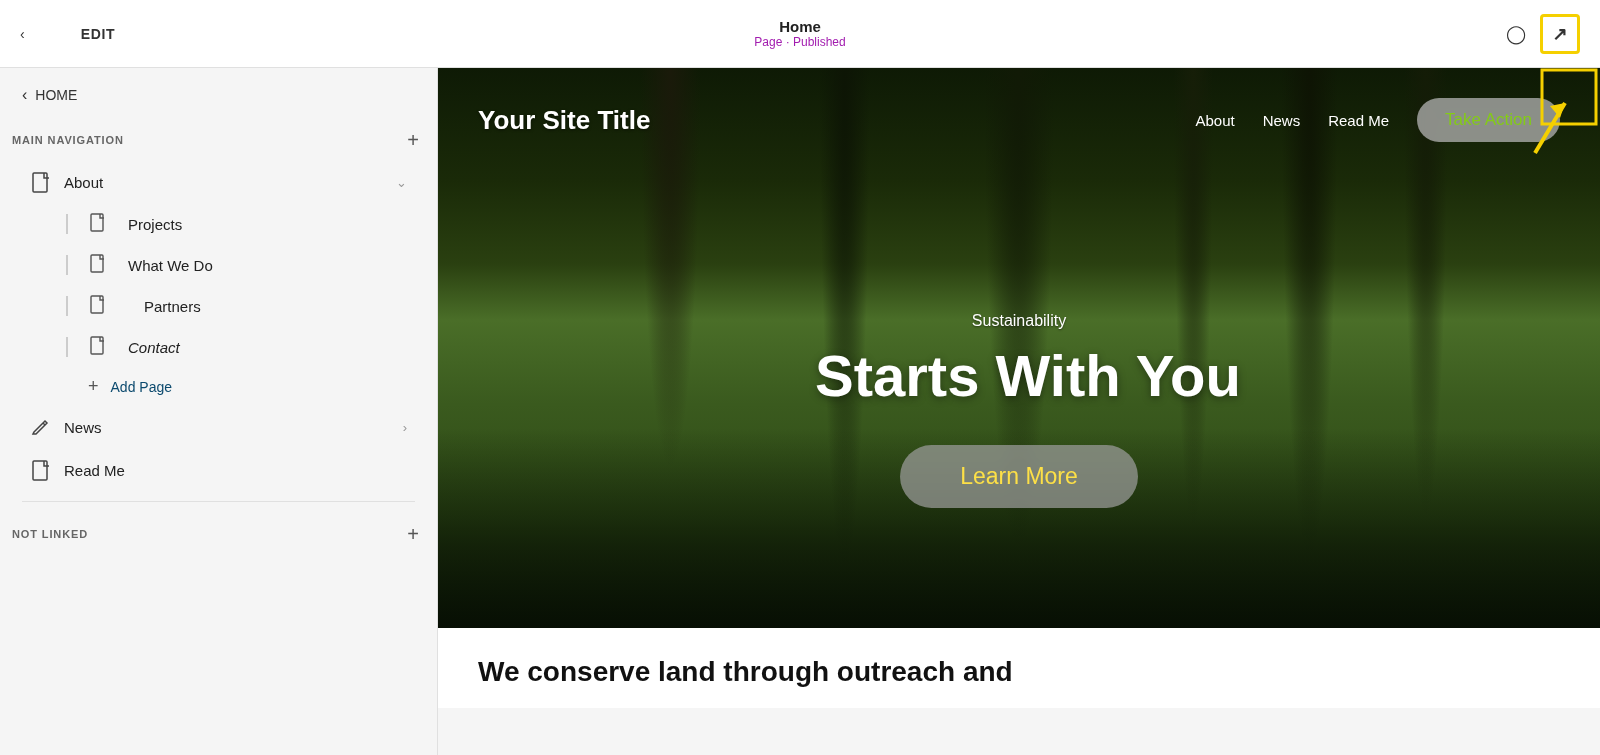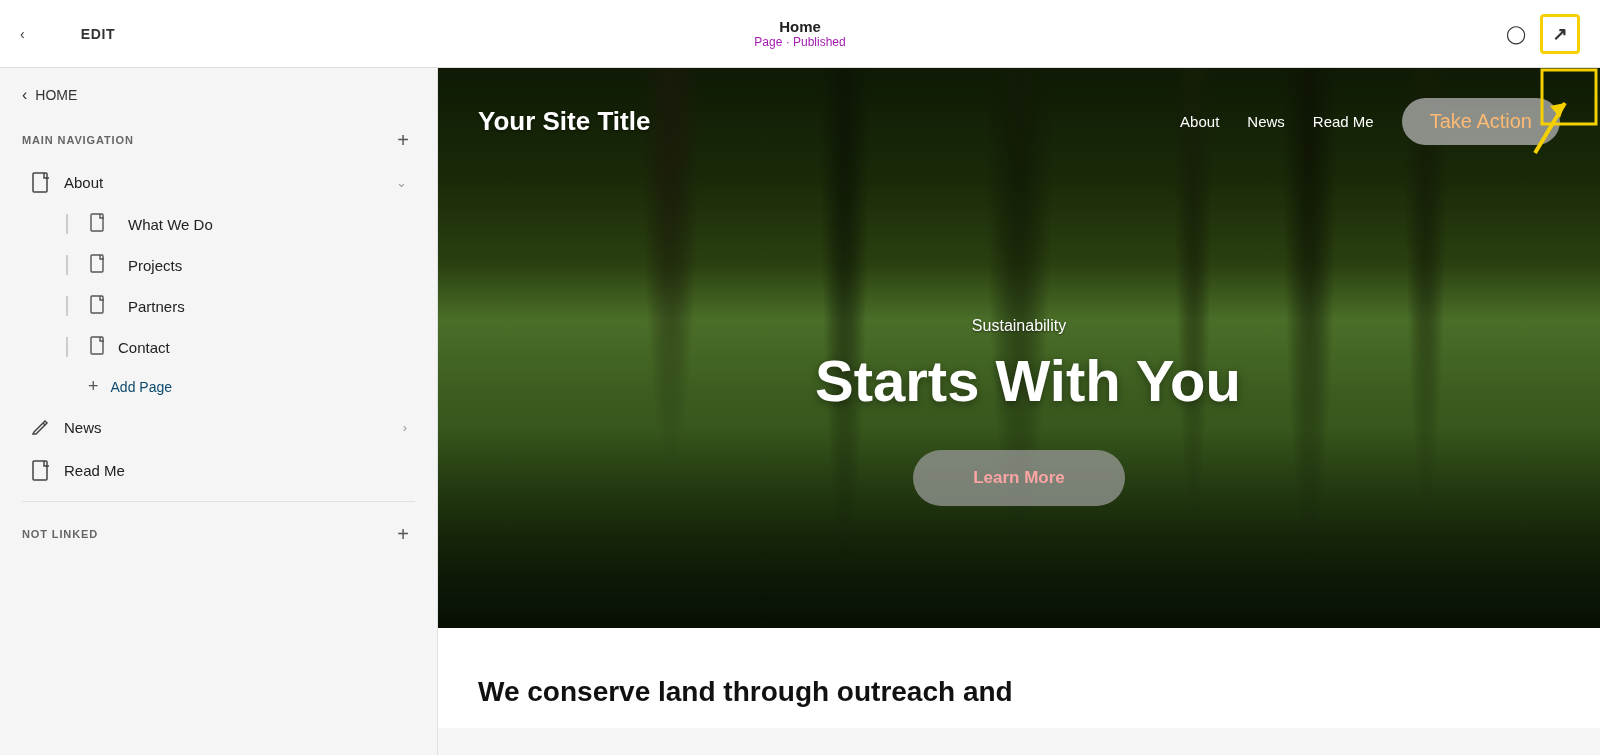--- a/index.html
+++ b/index.html
@@ -32,21 +32,21 @@
       border-right: 1px solid #e0e0e0; overflow-y: auto;
       padding-bottom: 20px;
     }
     .sidebar-back {
       display: flex; align-items: center; gap: 8px;
       padding: 18px 22px 14px; font-size: 14px; color: #333;
       cursor: pointer; font-weight: 500;
     }
     .sidebar-section-header {
       display: flex; align-items: center; justify-content: space-between;
-      padding: 10px 22px 8px; font-size: 11px; font-weight: 700;
+      padding: 10px 12px 8px; font-size: 11px; font-weight: 700;
       color: #666; letter-spacing: 0.08em; text-transform: uppercase;
     }
     .sidebar-add-btn {
       width: 24px; height: 24px; border: none; background: none;
       cursor: pointer; font-size: 20px; color: #555; display: flex;
       align-items: center; justify-content: center; border-radius: 3px;
     }
     .nav-item {
       display: flex; align-items: center; padding: 10px 22px;
       cursor: pointer; border-radius: 4px; margin: 1px 8px;
@@ -108,52 +108,52 @@
       display: flex; align-items: center; justify-content: space-between;
       padding: 30px 40px;
     }
     .hero-site-title {
       font-size: 26px; font-weight: 700; color: #fff;
       text-shadow: 0 1px 3px rgba(0,0,0,0.5);
     }
     .hero-nav-links { display: flex; align-items: center; gap: 28px; }
     .hero-nav-link { font-size: 15px; color: #fff; text-decoration: none; font-weight: 400; cursor: pointer; }
     .hero-cta-btn {
-      background: rgba(180,180,180,0.75); color: #fdba74;
+      background: rgba(180,180,180,0.75); color: #84cc16;
       border: none; padding: 12px 28px; border-radius: 30px;
-      font-size: 20px; font-weight: 500; cursor: pointer;
+      font-size: 17px; font-weight: 500; cursor: pointer;
       backdrop-filter: blur(4px);
       text-align: center;
     }
     .hero-content {
       position: relative; z-index: 2;
       flex: 1; display: flex; flex-direction: column;
       align-items: center; justify-content: center;
       padding-top: 20px;
     }
     .hero-subtitle {
       font-size: 16px; color: #fff; font-weight: 500; margin-bottom: 12px;
       text-shadow: 0 1px 2px rgba(0,0,0,0.5);
     }
     .hero-title {
       font-size: 58px; font-weight: 800; color: #fff;
       text-align: center; margin-bottom: 36px;
       text-shadow: 0 2px 8px rgba(0,0,0,0.4);
       margin-left: 18px;
     }
     .hero-learn-btn {
-      background: rgba(160,160,160,0.7); color: #fca5a5;
+      background: rgba(160,160,160,0.7); color: #fde047;
       border: none; padding: 18px 60px; border-radius: 40px;
-      font-size: 17px; font-weight: 700; cursor: pointer;
+      font-size: 23px; font-weight: 400; cursor: pointer;
       backdrop-filter: blur(4px);
     }
 
     
     .below-hero {
-      background: #fff; padding: 48px 40px 20px;
+      background: #fff; padding: 28px 40px 20px;
     }
     .below-hero-text {
       font-size: 28px; font-weight: 700; color: #111; max-width: 600px;
     }
   </style>
 </head>
 <body>
 
 <div class="toolbar">
   <div class="toolbar-left">
@@ -203,51 +203,51 @@
 
     <div class="nav-sub-container">
       <div class="nav-sub-item">
         <span style="width:2px; height:20px; background:#ccc; margin-left:6px; margin-right:10px; flex-shrink:0;"></span>
         <span>
           <svg width="16" height="19" viewBox="0 0 16 19" fill="none" xmlns="http://www.w3.org/2000/svg">
             <rect x="1" y="1" width="12" height="17" rx="1" stroke="#555" stroke-width="1.4" fill="none"></rect>
             <path d="M10 1 L10 5 L14 5" stroke="#555" stroke-width="1.4" fill="none"></path>
           </svg>
         </span>
-        <span style="margin-left:10px; font-size:15px;">What We Do</span>
+        <span style="margin-left:10px; font-size:15px;">Projects</span>
       </div>
       <div class="nav-sub-item">
         <span style="width:2px; height:20px; background:#ccc; margin-left:6px; margin-right:10px; flex-shrink:0;"></span>
         <span>
           <svg width="16" height="19" viewBox="0 0 16 19" fill="none" xmlns="http://www.w3.org/2000/svg">
             <rect x="1" y="1" width="12" height="17" rx="1" stroke="#555" stroke-width="1.4" fill="none"></rect>
             <path d="M10 1 L10 5 L14 5" stroke="#555" stroke-width="1.4" fill="none"></path>
           </svg>
         </span>
-        <span style="margin-left:10px; font-size:15px;">Projects</span>
+        <span style="margin-left:10px; font-size:15px;">What We Do</span>
       </div>
       <div class="nav-sub-item">
         <span style="width:2px; height:20px; background:#ccc; margin-left:6px; margin-right:10px; flex-shrink:0;"></span>
         <span>
           <svg width="16" height="19" viewBox="0 0 16 19" fill="none" xmlns="http://www.w3.org/2000/svg">
             <rect x="1" y="1" width="12" height="17" rx="1" stroke="#555" stroke-width="1.4" fill="none"></rect>
             <path d="M10 1 L10 5 L14 5" stroke="#555" stroke-width="1.4" fill="none"></path>
           </svg>
         </span>
-        <span style="margin-left:10px; font-size:15px;">Partners</span>
+        <span style="margin-left:26px; font-size:15px;">Partners</span>
       </div>
       <div class="nav-sub-item">
         <span style="width:2px; height:20px; background:#ccc; margin-left:6px; margin-right:10px; flex-shrink:0;"></span>
         <span>
           <svg width="16" height="19" viewBox="0 0 16 19" fill="none" xmlns="http://www.w3.org/2000/svg">
             <rect x="1" y="1" width="12" height="17" rx="1" stroke="#555" stroke-width="1.4" fill="none"></rect>
             <path d="M10 1 L10 5 L14 5" stroke="#555" stroke-width="1.4" fill="none"></path>
           </svg>
         </span>
-        <span style="font-size:15px;">Contact</span>
+        <span style="margin-left:10px; font-size:15px;font-style:italic;">Contact</span>
       </div>
 
       <div class="add-page-item">
         <span style="width:2px; height:20px; background:transparent; margin-left:6px; margin-right:10px; flex-shrink:0;"></span>
         <span style="font-size:18px; color:#555; margin-right:2px;">+</span>
         <span style="font-size:14px; color:#0c4a6e;">Add Page</span>
       </div>
     </div>
 
     <div class="nav-item">

